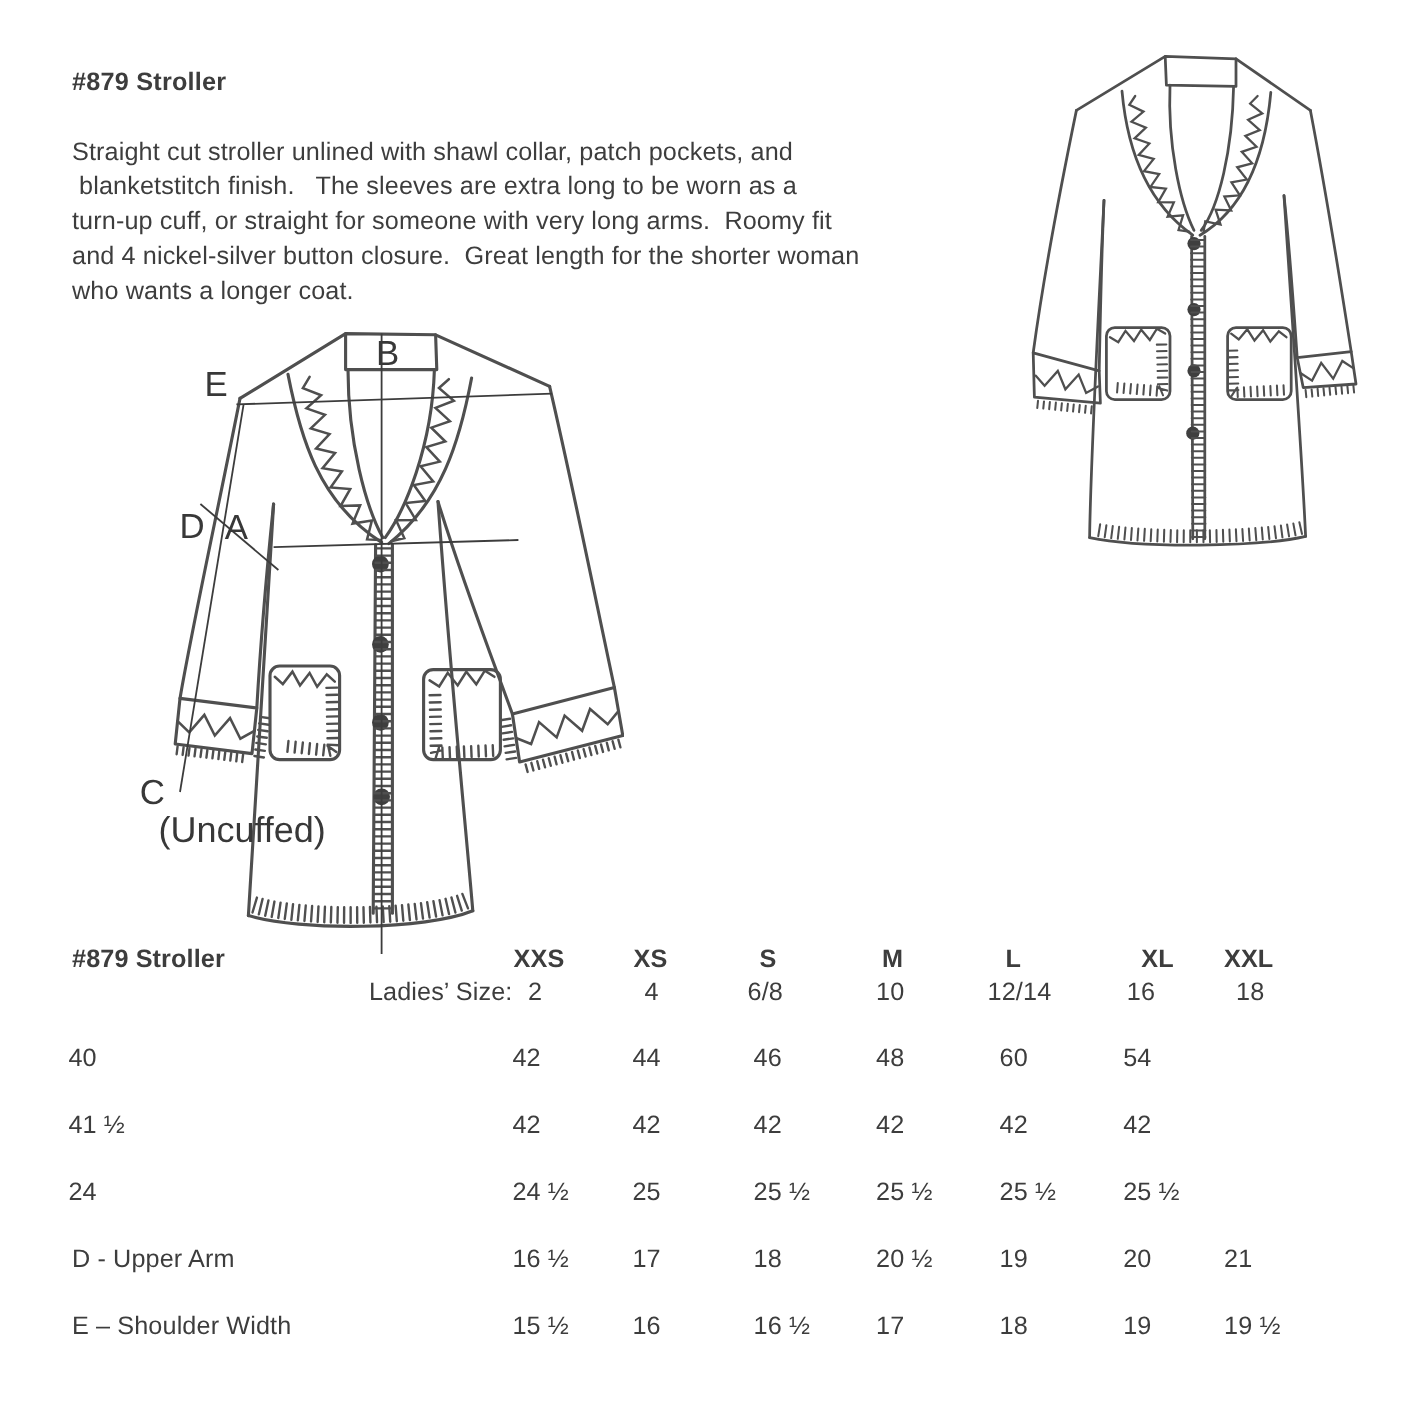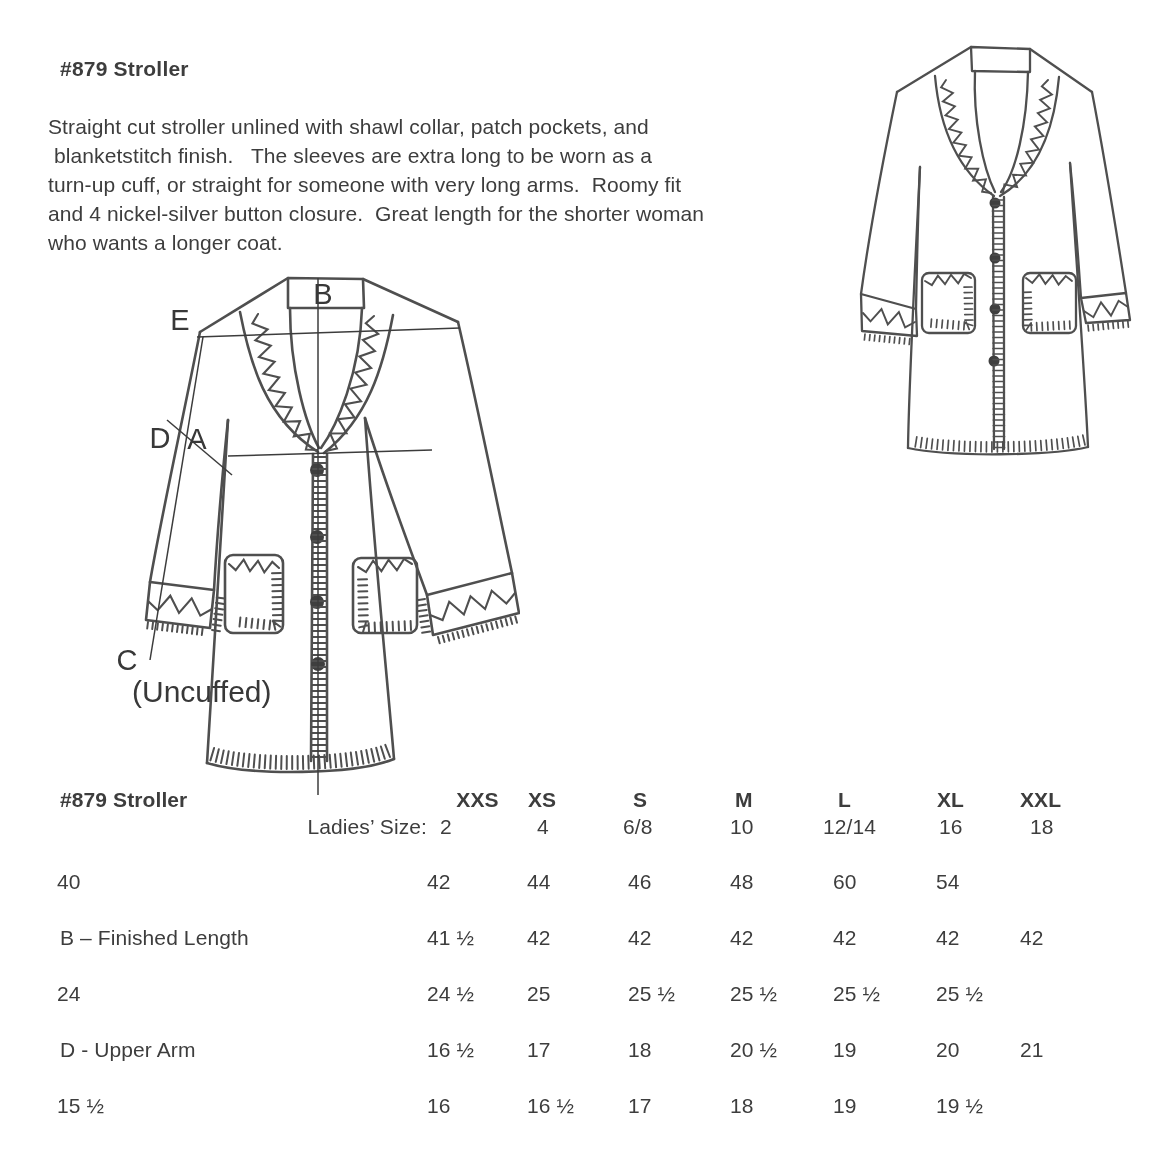--- a/index.html
+++ b/index.html
@@ -2,21 +2,21 @@
 <html><head>
 <meta charset="utf-8">
 <style>
   html,body{margin:0;padding:0;}
   body{
     width:1170px;height:1170px;position:relative;overflow:hidden;
     background:#ffffff;color:#3d3d3d;
     font-family:"Liberation Sans",sans-serif;
   }
   .title{position:absolute;left:60px;top:57px;font-size:21px;font-weight:bold;letter-spacing:.2px;}
-  .desc{position:absolute;left:48px;top:112px;font-size:21px;line-height:29px;white-space:pre;letter-spacing:.1px;}
+  .desc{position:absolute;left:60px;top:112px;font-size:21px;line-height:29px;white-space:pre;letter-spacing:.1px;}
 
   #coatL{position:absolute;left:100px;top:258px;}
   #coatR{position:absolute;left:845px;top:20px;}
 
   
   .cpath{fill:none;stroke:#4f4f4f;stroke-width:2.6;stroke-linecap:round;stroke-linejoin:round;}
   #coatR .cpath{stroke-width:2.3;}
   .zigzag{fill:none;stroke:#4f4f4f;stroke-width:2.1;stroke-linejoin:miter;stroke-linecap:round;}
   #coatR .zigzag{stroke-width:1.9;}
   .ticks{fill:none;stroke:#4f4f4f;stroke-width:2.0;stroke-linecap:round;}
@@ -174,26 +174,26 @@
       <path d="M127.0 267.0L119.0 267.2M127.2 272.5L119.2 272.7M127.3 278.0L119.3 278.2M127.5 283.5L119.5 283.7M127.6 289.0L119.6 289.2M127.8 294.5L119.8 294.7M127.9 300.0L119.9 300.2M127.7 305.5L120.0 303.3M124.2 309.4L121.1 302.0M118.8 309.7L119.4 301.8M113.3 309.3L113.9 301.3M107.8 308.8L108.4 300.9M102.3 308.4L103.0 300.4M96.8 308.0L97.5 300.0M91.3 307.5L92.0 299.5M85.9 307.1L86.5 299.1" class="ticks"></path>
       <path d="M225.0 309.0L224.6 301.0M219.5 309.3L219.1 301.3M214.0 309.5L213.6 301.6M208.5 309.8L208.1 301.8M203.0 310.1L202.6 302.1M197.5 310.4L197.1 302.4M192.0 310.6L191.6 302.7M186.5 310.9L186.1 302.9M181.2 310.1L185.6 303.4M179.0 305.3L187.0 305.0M178.9 299.8L186.9 299.6M178.7 294.3L186.7 294.1M178.6 288.8L186.6 288.6M178.4 283.3L186.4 283.1M178.3 277.8L186.3 277.6M178.1 272.3L186.1 272.1" class="ticks"></path>
       <path d="M20.0 314.0L19.4 320.0M25.0 314.5L24.4 320.5M29.9 315.0L29.3 321.0M34.9 315.5L34.3 321.5M39.9 316.0L39.3 322.0M44.9 316.5L44.3 322.5M49.8 317.0L49.2 323.0M54.8 317.6L54.2 323.5M59.8 318.1L59.2 324.0M64.8 318.6L64.2 324.5" class="ticks"></path>
       <path d="M243.0 305.0L243.6 311.0M248.0 304.5L248.6 310.5M253.0 304.0L253.5 310.0M257.9 303.5L258.5 309.5M262.9 303.1L263.5 309.0M267.9 302.6L268.5 308.5M272.9 302.1L273.4 308.1M277.8 301.6L278.4 307.6M282.8 301.1L283.4 307.1" class="ticks"></path>
     </g>
 </svg>
 
 <div id="sizeTable">
     <div class="trow">
       <div class="tlabel bold">#879 Stroller</div>
-      <div class="tcell bold" style="margin-left: 1px; text-align: center;">XXS</div>
+      <div class="tcell bold" style="margin-left: 1px;">XXS</div>
       <div class="tcell bold" style="margin-left: 1px;">XS</div>
       <div class="tcell bold" style="margin-left: 5px;">S</div>
       <div class="tcell bold" style="margin-left: 5px;">M</div>
       <div class="tcell bold" style="margin-left: 5px;">L</div>
-      <div class="tcell bold" style="margin-left: 1px;">XL</div>
+      <div class="tcell bold" style="margin-left: 15px;">XL</div>
       <div class="tcell bold" style="margin-left: 0px;">XXL</div>
     </div>
     <div class="trow">
       <div class="tlabel indent">Ladies’ Size:</div>
       <div class="tcell" style="margin-left: 13px;">2</div>
       <div class="tcell" style="margin-left: 10px;">4</div>
       <div class="tcell" style="margin-left: -5px;">6/8</div>
       <div class="tcell" style="margin-left: 0px;">10</div>
       <div class="tcell" style="margin-left: -10px;">12/14</div>
       <div class="tcell" style="margin-left: 3px;">16</div>
@@ -202,21 +202,20 @@
     <div class="trow datarow first">
       <div class="tcell">40</div>
       <div class="tcell">42</div>
       <div class="tcell">44</div>
       <div class="tcell">46</div>
       <div class="tcell">48</div>
       <div class="tcell">60</div>
       <div class="tcell">54</div>
     </div>
     <div class="trow datarow">
-      <div class="tlabel">B – Finished Length</div>
       <div class="tcell">41 ½</div>
       <div class="tcell">42</div>
       <div class="tcell">42</div>
       <div class="tcell">42</div>
       <div class="tcell">42</div>
       <div class="tcell">42</div>
       <div class="tcell">42</div>
     </div>
     <div class="trow datarow">
       <div class="tcell">24</div>
@@ -231,20 +230,21 @@
       <div class="tlabel">D - Upper Arm</div>
       <div class="tcell">16 ½</div>
       <div class="tcell">17</div>
       <div class="tcell">18</div>
       <div class="tcell">20 ½</div>
       <div class="tcell">19</div>
       <div class="tcell">20</div>
       <div class="tcell">21</div>
     </div>
     <div class="trow datarow">
+      <div class="tlabel">E – Shoulder Width</div>
       <div class="tcell">15 ½</div>
       <div class="tcell">16</div>
       <div class="tcell">16 ½</div>
       <div class="tcell">17</div>
       <div class="tcell">18</div>
       <div class="tcell">19</div>
       <div class="tcell">19 ½</div>
     </div>
   </div>
 

